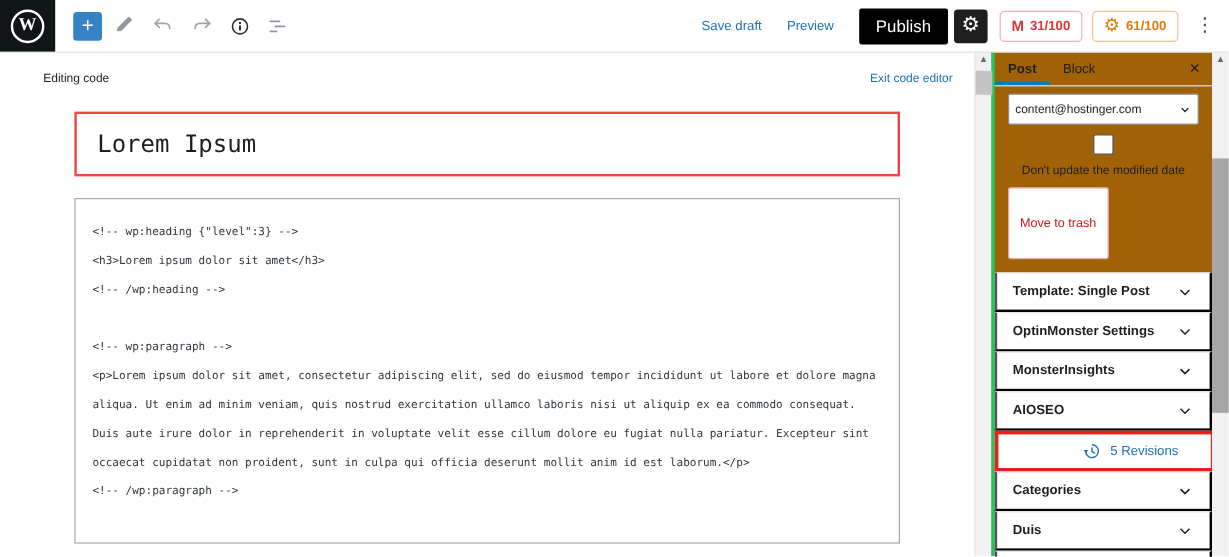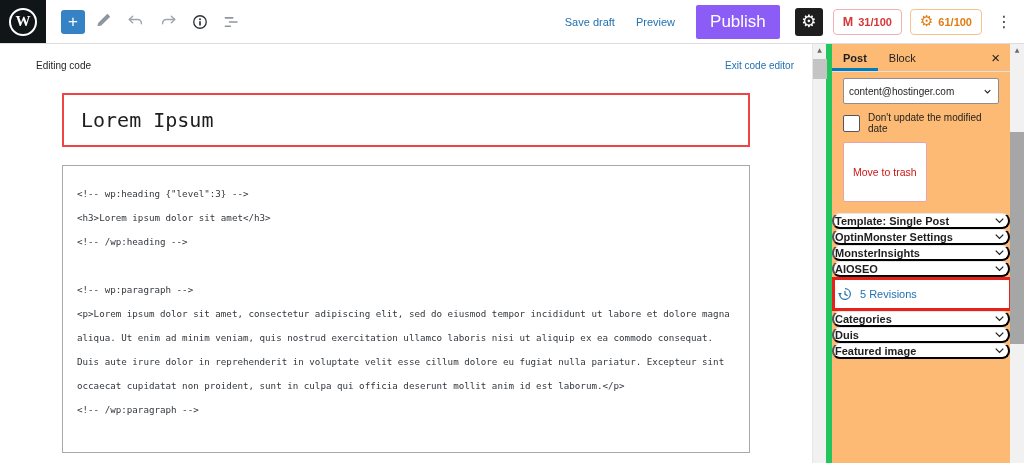--- a/index.html
+++ b/index.html
@@ -14,22 +14,22 @@
     align-items: center; justify-content: center; flex: 0 0 auto; cursor: pointer; }
   .wp-logo .ring { width: 28px; height: 28px; border: 2px solid #fff; border-radius: 50%;
     display: flex; align-items: center; justify-content: center;
     color: #fff; font-family: "Liberation Serif", serif; font-weight: bold; font-size: 15px; }
   .add-btn { width: 24px; height: 24px; background: #3582c4; border: none; border-radius: 3px;
     color: #fff; font-size: 17px; line-height: 22px; text-align: center; margin-left: 15px; }
   .icon-btn { width: 26px; height: 26px; display: flex; align-items: center; justify-content: center;
     background: transparent; border: none; margin-left: 6px; }
   .spacer { flex: 1; }
   .top-link { font-size: 11px; color: #2271b1; text-decoration: none; margin-right: 21px; cursor: pointer; }
-  .publish-btn { background: #8b5cf6; color: #fff; border: none; border-radius: 2px;
-    font-size: 17px; padding: 7px 14px; margin-right: 15px; cursor: pointer; }
+  .publish-btn { background: #000000; color: #fff; border: none; border-radius: 2px;
+    font-size: 14px; padding: 7px 14px; margin-right: 5px; cursor: pointer; }
   .gear-btn { width: 28px; height: 28px; background: #1e1e1e; border: none; border-radius: 3px;
     color: #fff; display: flex; align-items: center; justify-content: center; margin-right: 10px; }
   .glyph { font-family: "DejaVu Sans", sans-serif; line-height: 1; }
   .gear-btn .glyph { font-size: 17px; }
   .score-badge { display: flex; align-items: center; gap: 5px; height: 26px; padding: 0 9px;
     border-radius: 4px; background: #fff; margin-right: 8px; cursor: pointer;
     font-size: 11px; font-weight: bold; }
   .mi-badge { border: 1px solid #f0b1b5; color: #d63638; }
   .mi-badge .mi-m { font-weight: 800; font-size: 12.5px; color: #d63638; }
   .ai-badge { border: 1px solid #f5c290; color: #e07c12; }
@@ -56,41 +56,41 @@
   
   .vscroll { position: relative; background: #f1f1f1; flex: 0 0 14px; width: 14px; }
   .vscroll .up-arrow { position: absolute; top: 3px; left: 0; width: 100%; text-align: center;
     font-size: 6px; color: #6b6b6b; }
   .vscroll .thumb { position: absolute; left: 0; width: 14px; }
   .editor-scroll { border-left: 1px solid #e6e6e6; }
   .editor-scroll .thumb { top: 15px; height: 20px; background: #c4c4c4; }
   .side-scroll .thumb { top: 88px; height: 212px; background: #a6a6a6; }
 
   
-  .sidebar { width: 184px; flex: 0 0 184px; background: #fdba74; border-left: 6px solid #22c55e; }
+  .sidebar { width: 184px; flex: 0 0 184px; background: #a16207; border-left: 3px solid #22c55e; }
   .sidebar-header { height: 28px; border-bottom: 1px solid #e0e0e0; display: flex; align-items: stretch; }
   .tab { display: flex; align-items: center; padding: 0 11px; font-size: 11px; color: #1e1e1e;
     cursor: pointer; background: none; border: none; }
   .tab.active { font-weight: bold; box-shadow: inset 0 -3px 0 0 #007cba; }
   .close-btn { margin-left: auto; border: none; background: none; font-size: 15px; color: #1e1e1e;
     padding: 0 10px; cursor: pointer; }
   .author-select { margin: 6px 11px 0; height: 26px; border: 1px solid #8c8f94; border-radius: 2px;
     display: flex; align-items: center; justify-content: space-between; padding: 0 5px;
     font-size: 10px; color: #1e1e1e; background: #fff; cursor: pointer; }
-  .checkbox-row { margin: 8px 11px 0; display: flex; align-items: center; gap: 8px; }
+  .checkbox-row { margin: 8px 11px 0; display: flex; align-items: center; gap: 8px; flex-direction: column; }
   .checkbox { width: 17px; height: 17px; border: 1.2px solid #50575e; border-radius: 2px;
     background: #fff; flex: 0 0 auto; cursor: pointer; }
   .checkbox-label { font-size: 10px; color: #1e1e1e; }
   .trash-btn { margin: 8px 11px 11px; display: inline-block; background: #fff; color: #cc1818;
     border: 1px solid #e8a5a8; border-radius: 2px; font-size: 10.5px; padding: 23px 9px; cursor: pointer; }
-  .panel-row { height: 16px; display: flex; align-items: center; justify-content: space-between;
-    padding: 0 1px; border-top: 1px solid #e5e5e5; cursor: pointer; background: #fff; width: 100%; border-radius: 15px; }
+  .panel-row { height: 33px; display: flex; align-items: center; justify-content: space-between;
+    padding: 0 13px; border-top: 1px solid #e5e5e5; cursor: pointer; background: #fff; width: 100%; }
   .panel-label { font-size: 11px; font-weight: 600; color: #1e1e1e; }
   .revisions-row { height: 34px; border: 3px solid #e8201a; display: flex; align-items: center;
-    gap: 7px; padding: 0 2px; margin-right: -2px; cursor: pointer; background: #fff; }
+    gap: 7px; padding: 0 27px; margin-right: -2px; cursor: pointer; background: #fff; justify-content: flex-end; }
   .revisions-label { font-size: 11px; color: #2271b1; }
   svg { display: block; }
 </style>
 </head>
 <body>
 
 <div class="app">
 
   <div class="topbar">
     <div class="wp-logo">

